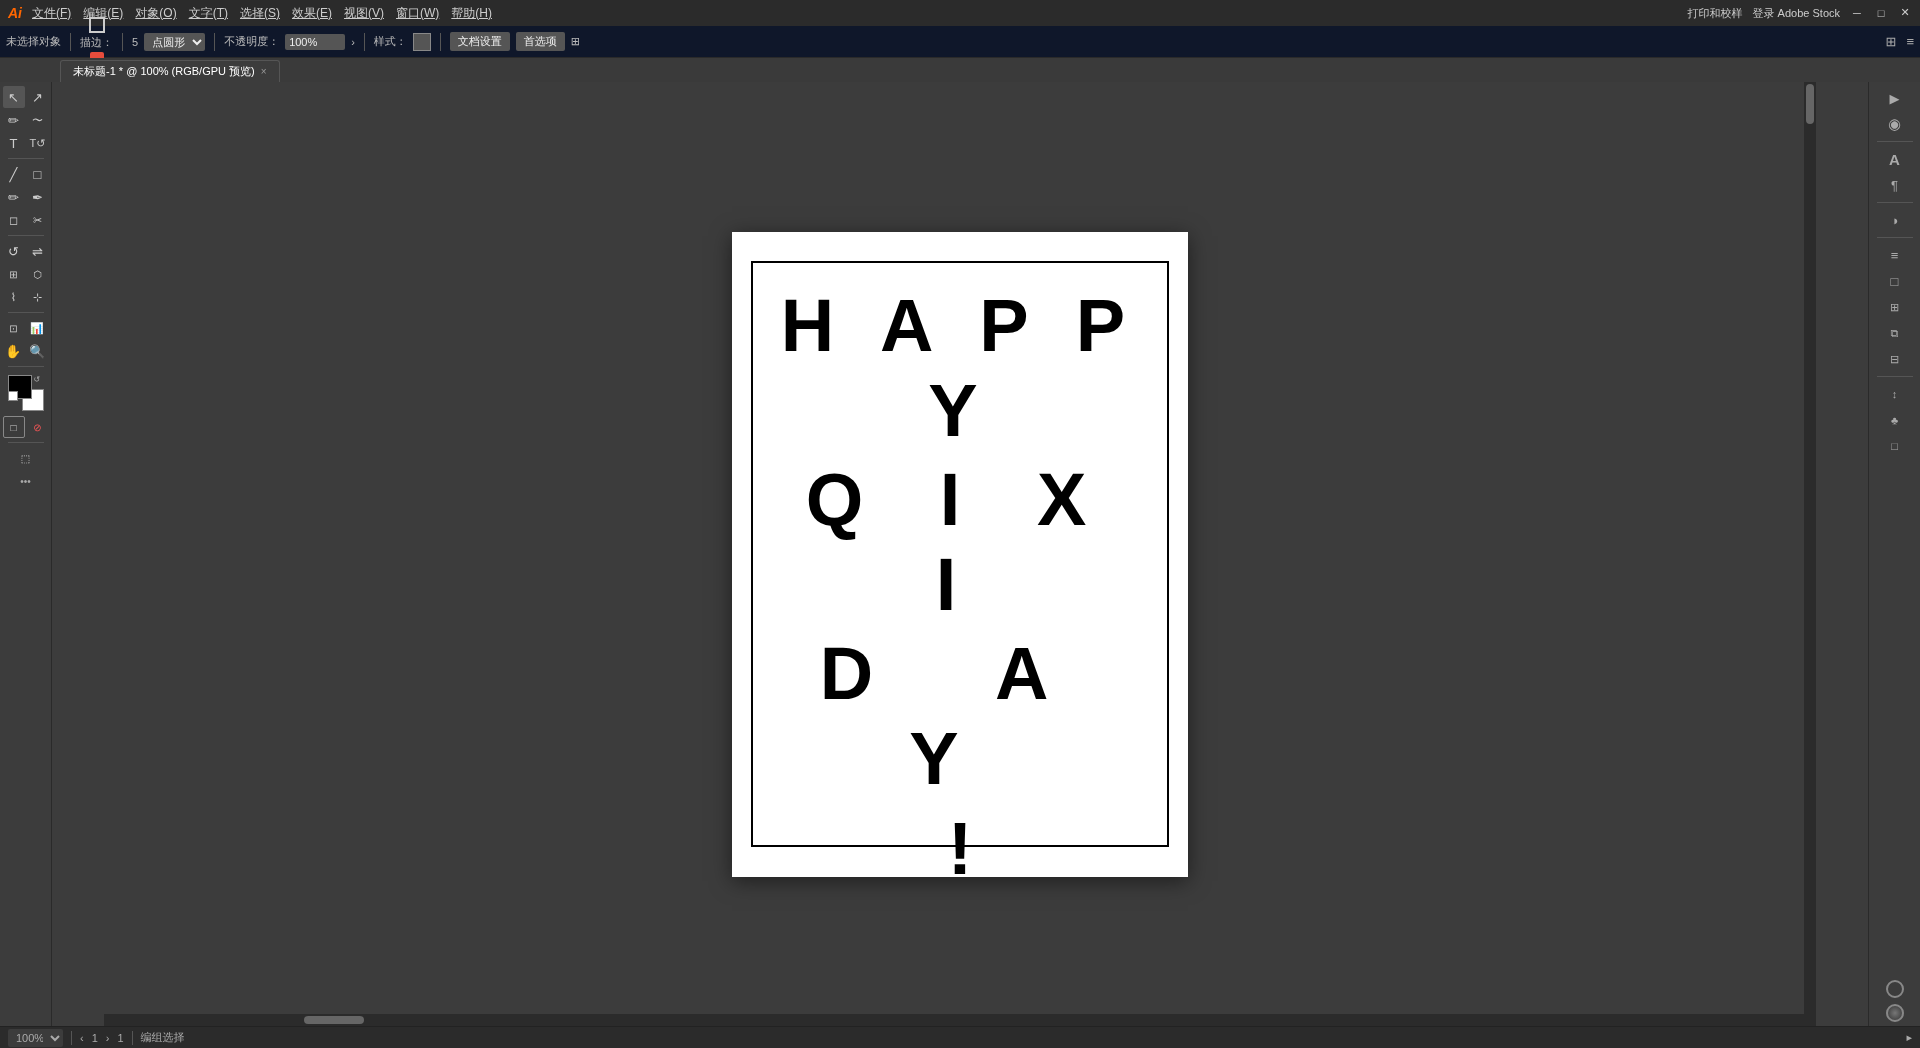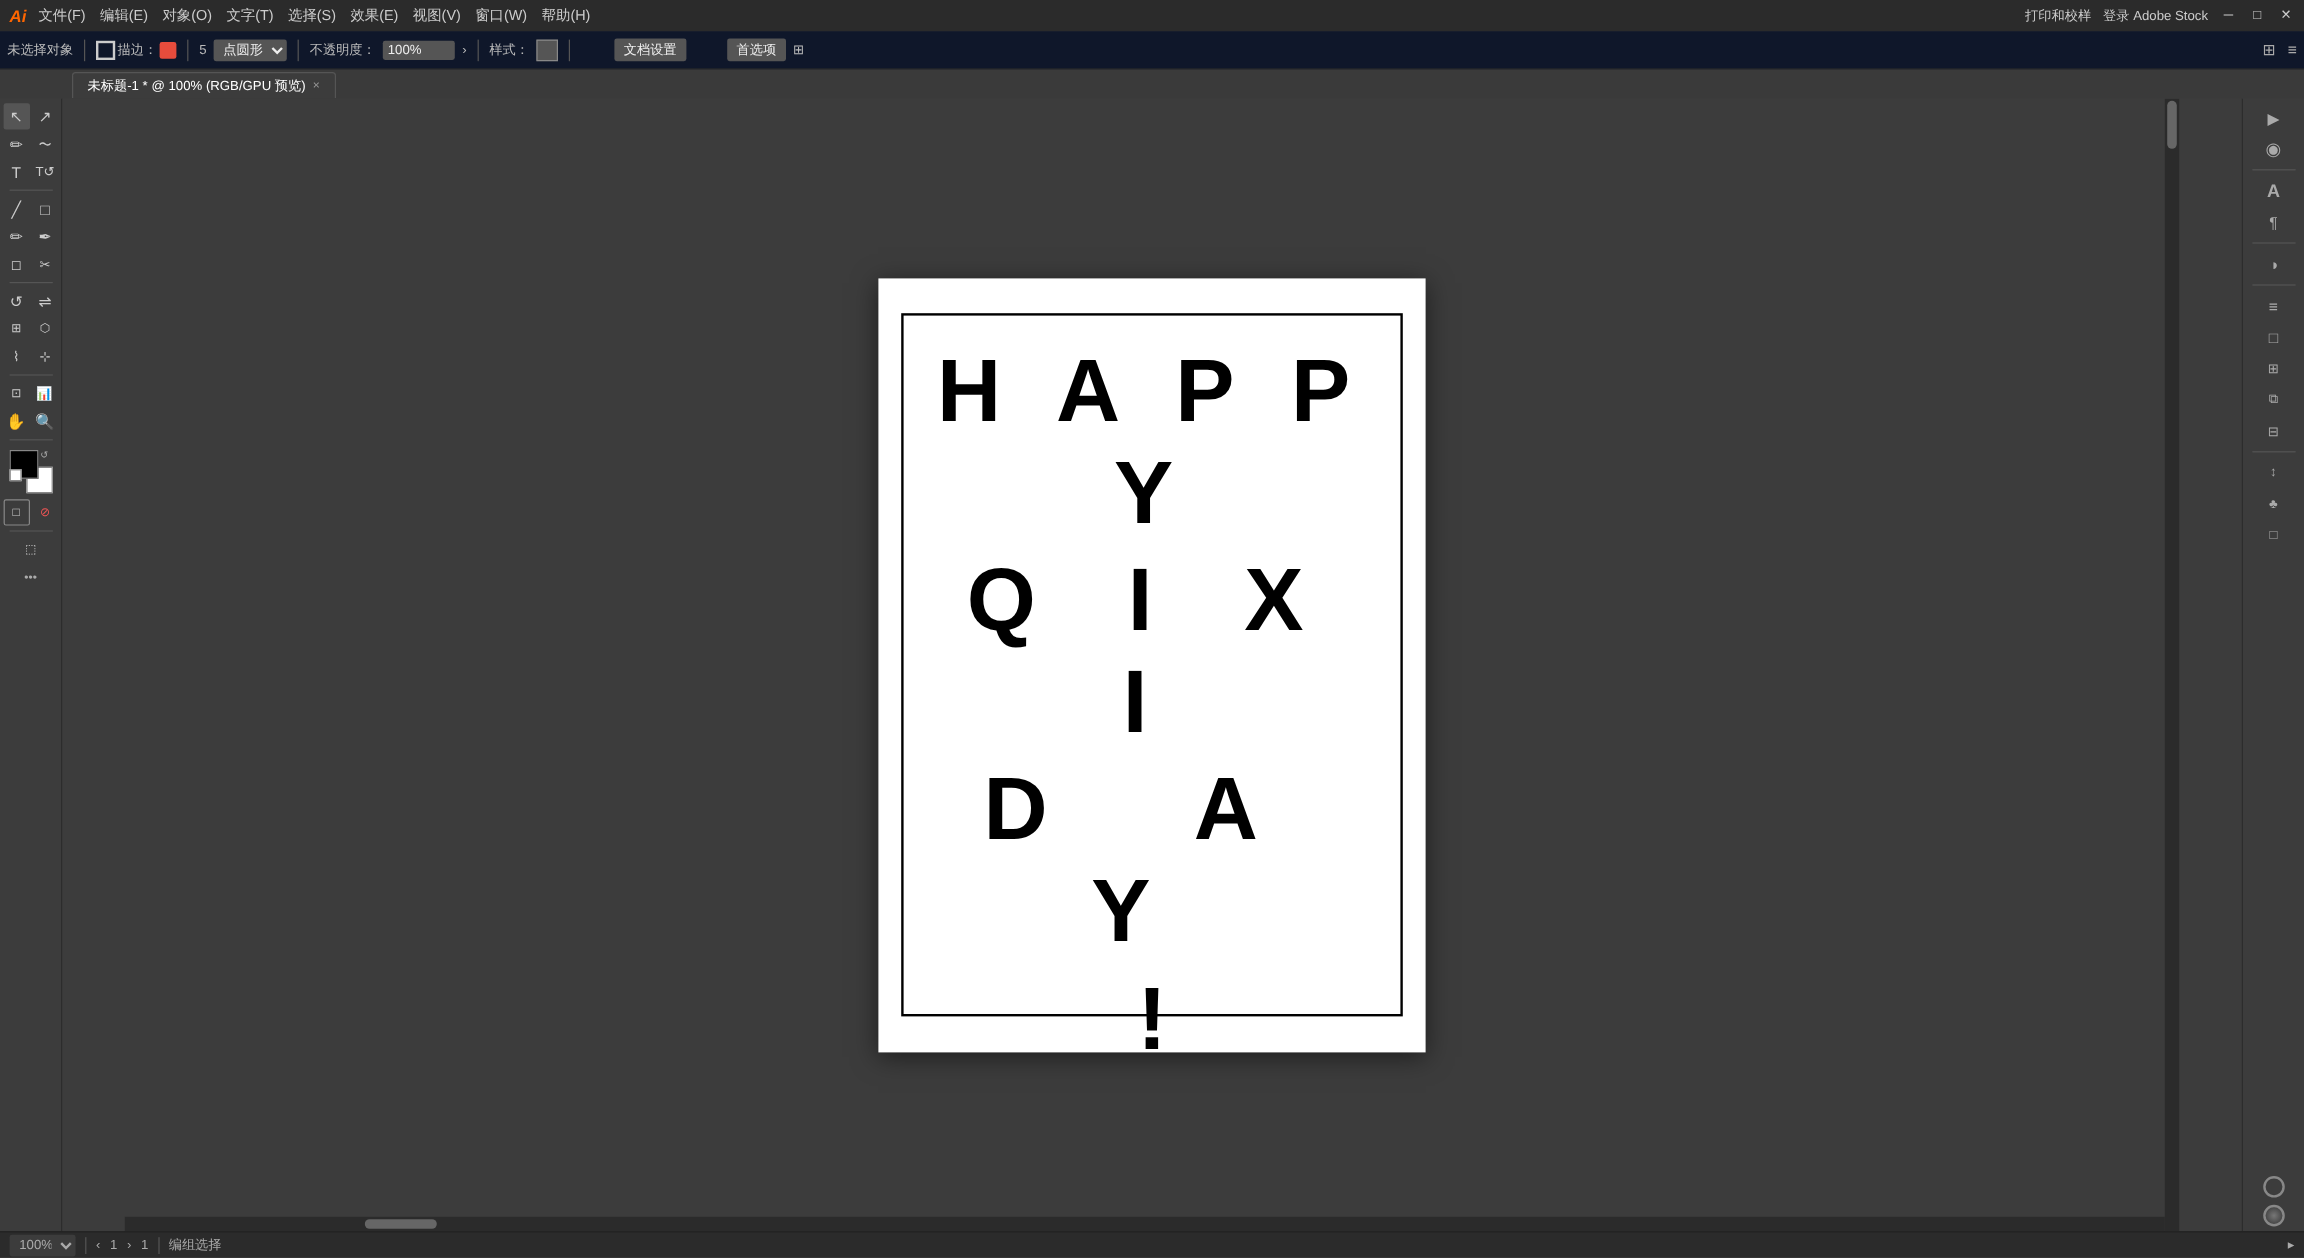--- a/index.html
+++ b/index.html
@@ -32,21 +32,21 @@
       font-style: italic;
       margin-right: 6px;
     }
     .title-bar-menu {
       display: flex;
       gap: 12px;
       font-size: 12px;
       color: #ccc;
       flex: 1;
     }
-    .title-bar-menu span { cursor: pointer; }
+    .title-bar-menu span { cursor: pointer; text-decoration: underline; }
     .title-bar-right {
       display: flex;
       align-items: flex-start;
       gap: 10px;
       font-size: 11px;
       color: #ccc;
     }
     .win-btn {
       width: 14px;
       height: 14px;
@@ -96,26 +96,26 @@
     }
     .toolbar-label { font-size: 11px; color: #bbb; }
     .toolbar-btn {
       background: #555;
       border: none;
       color: #eee;
       font-size: 11px;
       padding: 2px 8px;
       border-radius: 2px;
       cursor: pointer;
-      margin-left: 28px;
     }
     .toolbar-stroke-box {
       display: flex;
       align-items: center;
       gap: 2px;
+      flex-direction: column;
     }
     .stroke-square {
       width: 16px;
       height: 16px;
       border: 2px solid #ccc;
       background: none;
     }
 
     
     .tab-bar {

